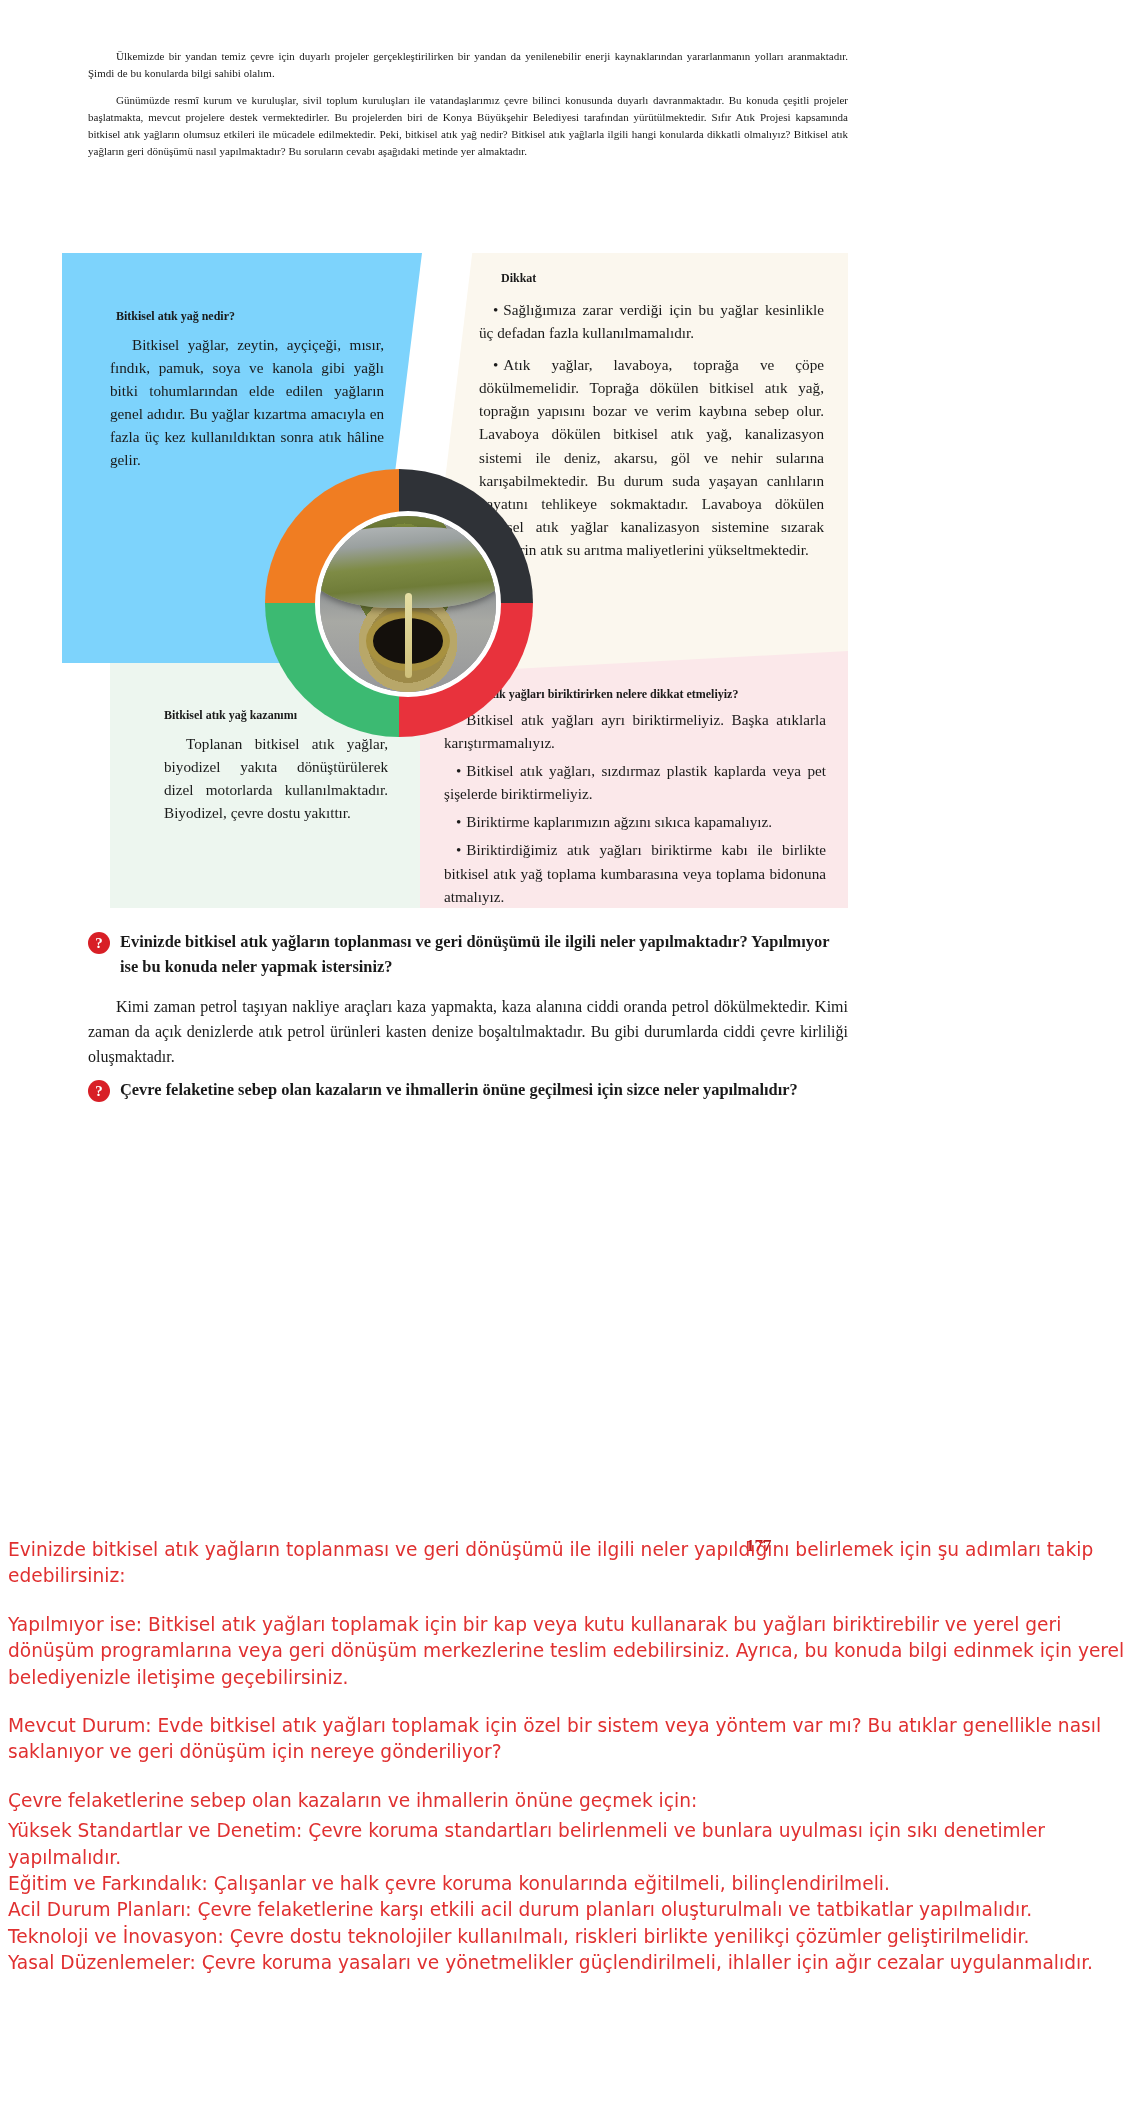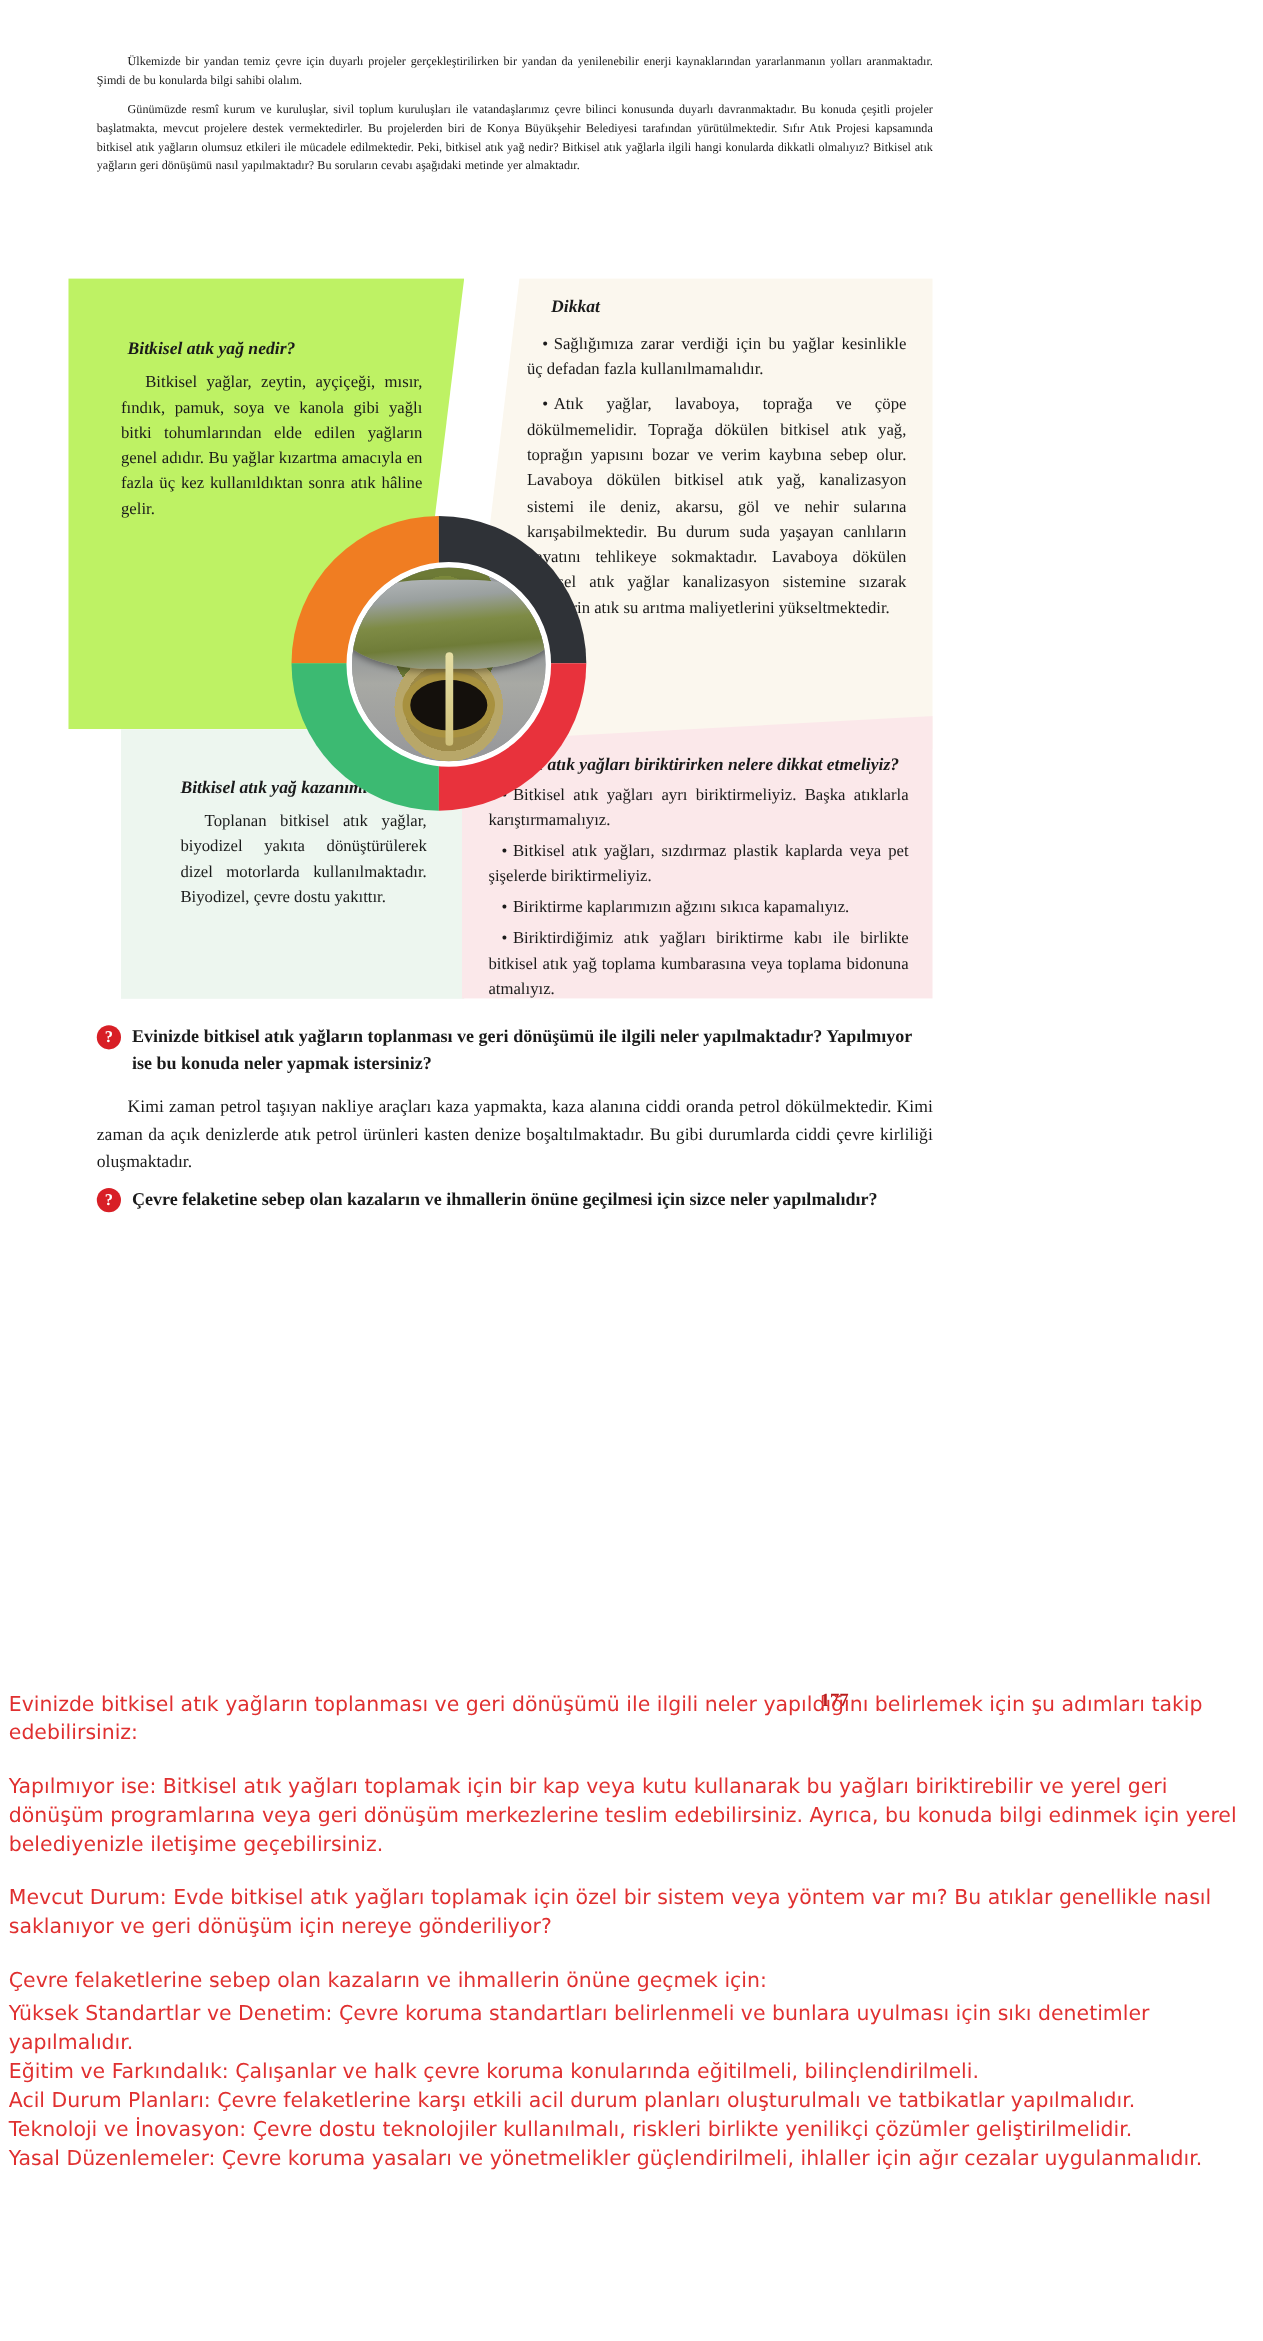--- a/index.html
+++ b/index.html
@@ -51,32 +51,31 @@
     box-sizing: border-box;
   }
   .card p, .card li {
     margin: 0;
     font-size: 15.2px;
     line-height: 1.52;
     text-align: justify;
   }
   .card h4 {
     margin: 0 0 9px 0;
-    font-size: 16px;
+    font-size: 12px;
     font-weight: bold;
-    font-style: italic;
   }
 
   
   .card-nedir {
     left: 0;
     top: 0;
     width: 360px;
     height: 410px;
-    background: #bef264;
+    background: #7dd3fc;
     padding: 56px 38px 20px 48px;
     clip-path: polygon(0 0, 100% 0, 86% 100%, 0 100%);
   }
   .card-nedir h4 { text-align: left; padding-left: 6px;}
   .card-nedir p { text-indent: 22px; }
 
   
   .card-dikkat {
     left: 359px;
     top: 0;

